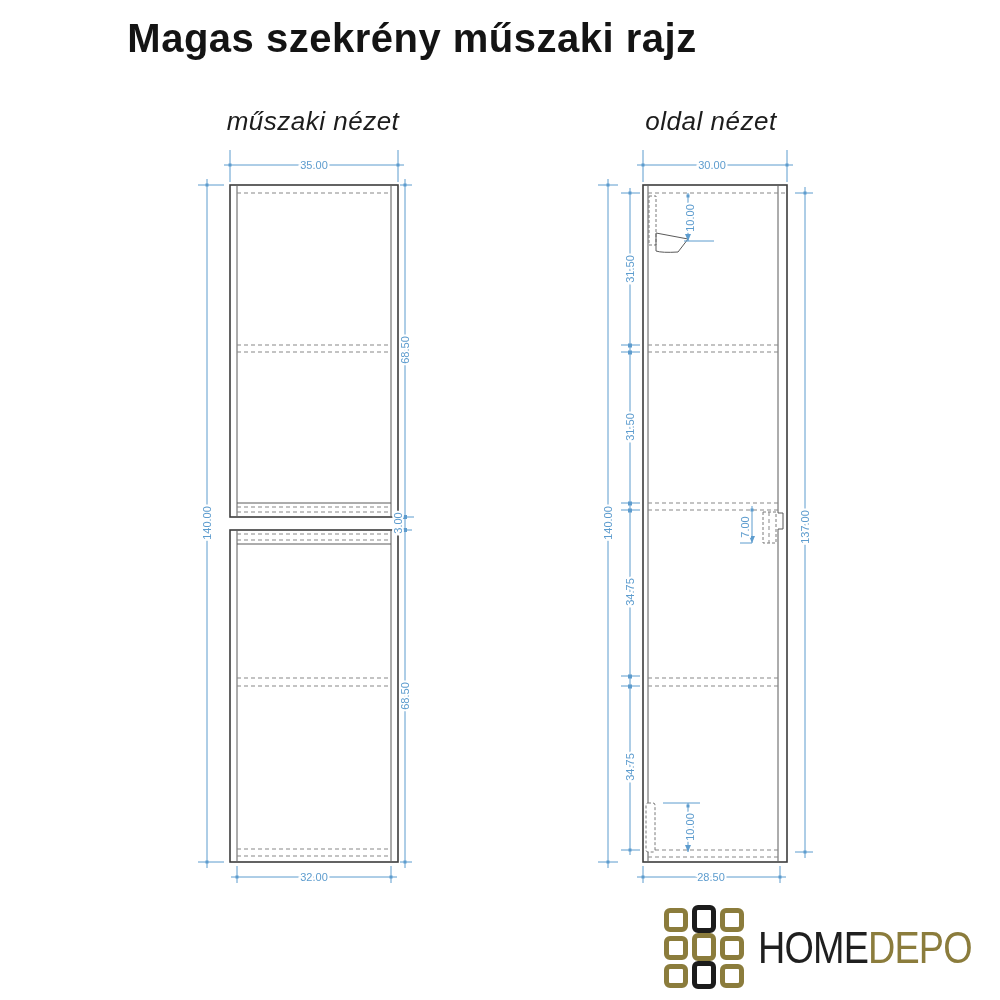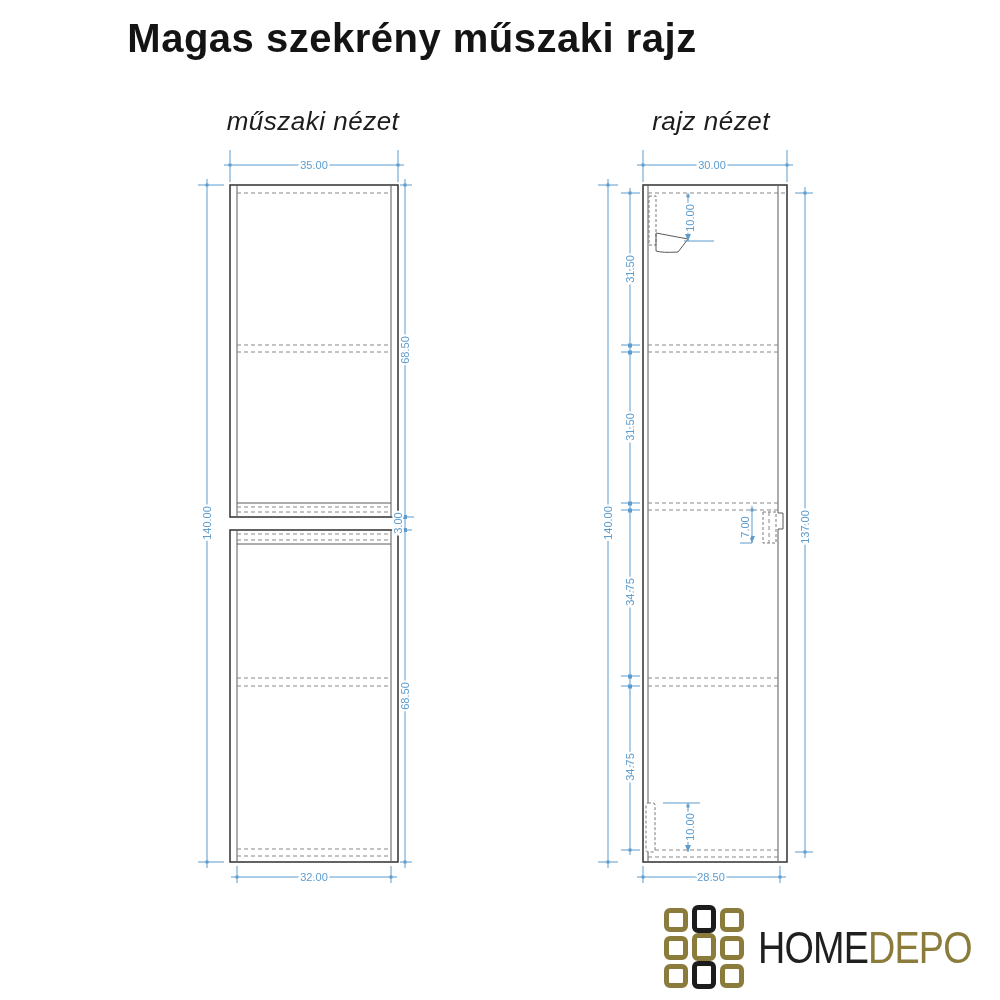--- a/index.html
+++ b/index.html
@@ -37,21 +37,21 @@
   .logo-grid .logo-sq:nth-child(3n+2){height:18px;margin-top:-3px;margin-bottom:-1px;}
   .logo-text{font-size:45px;font-weight:400;letter-spacing:-1px;transform:scaleX(.84);transform-origin:left center;white-space:nowrap;}
   .logo-text .home{color:#1f1f1f;}
   .logo-text .depo{color:#8b7c3c;}
 </style>
 </head>
 <body>
 
 <div class="page-title">Magas szekrény műszaki rajz</div>
 <div class="view-label front">műszaki nézet</div>
-<div class="view-label side">rajz nézet</div>
+<div class="view-label side">oldal nézet</div>
 
 <svg class="drawing" width="1000" height="1000" viewBox="0 0 1000 1000">
 
   <g>
 
     <rect class="outline" x="230" y="185" width="168" height="332"></rect>
     <line class="thin" x1="237" y1="186" x2="237" y2="516"></line>
     <line class="thin" x1="391" y1="186" x2="391" y2="516"></line>
     <line class="dash" x1="237" y1="193" x2="391" y2="193"></line>
     <line class="dash" x1="237" y1="345" x2="391" y2="345"></line>

